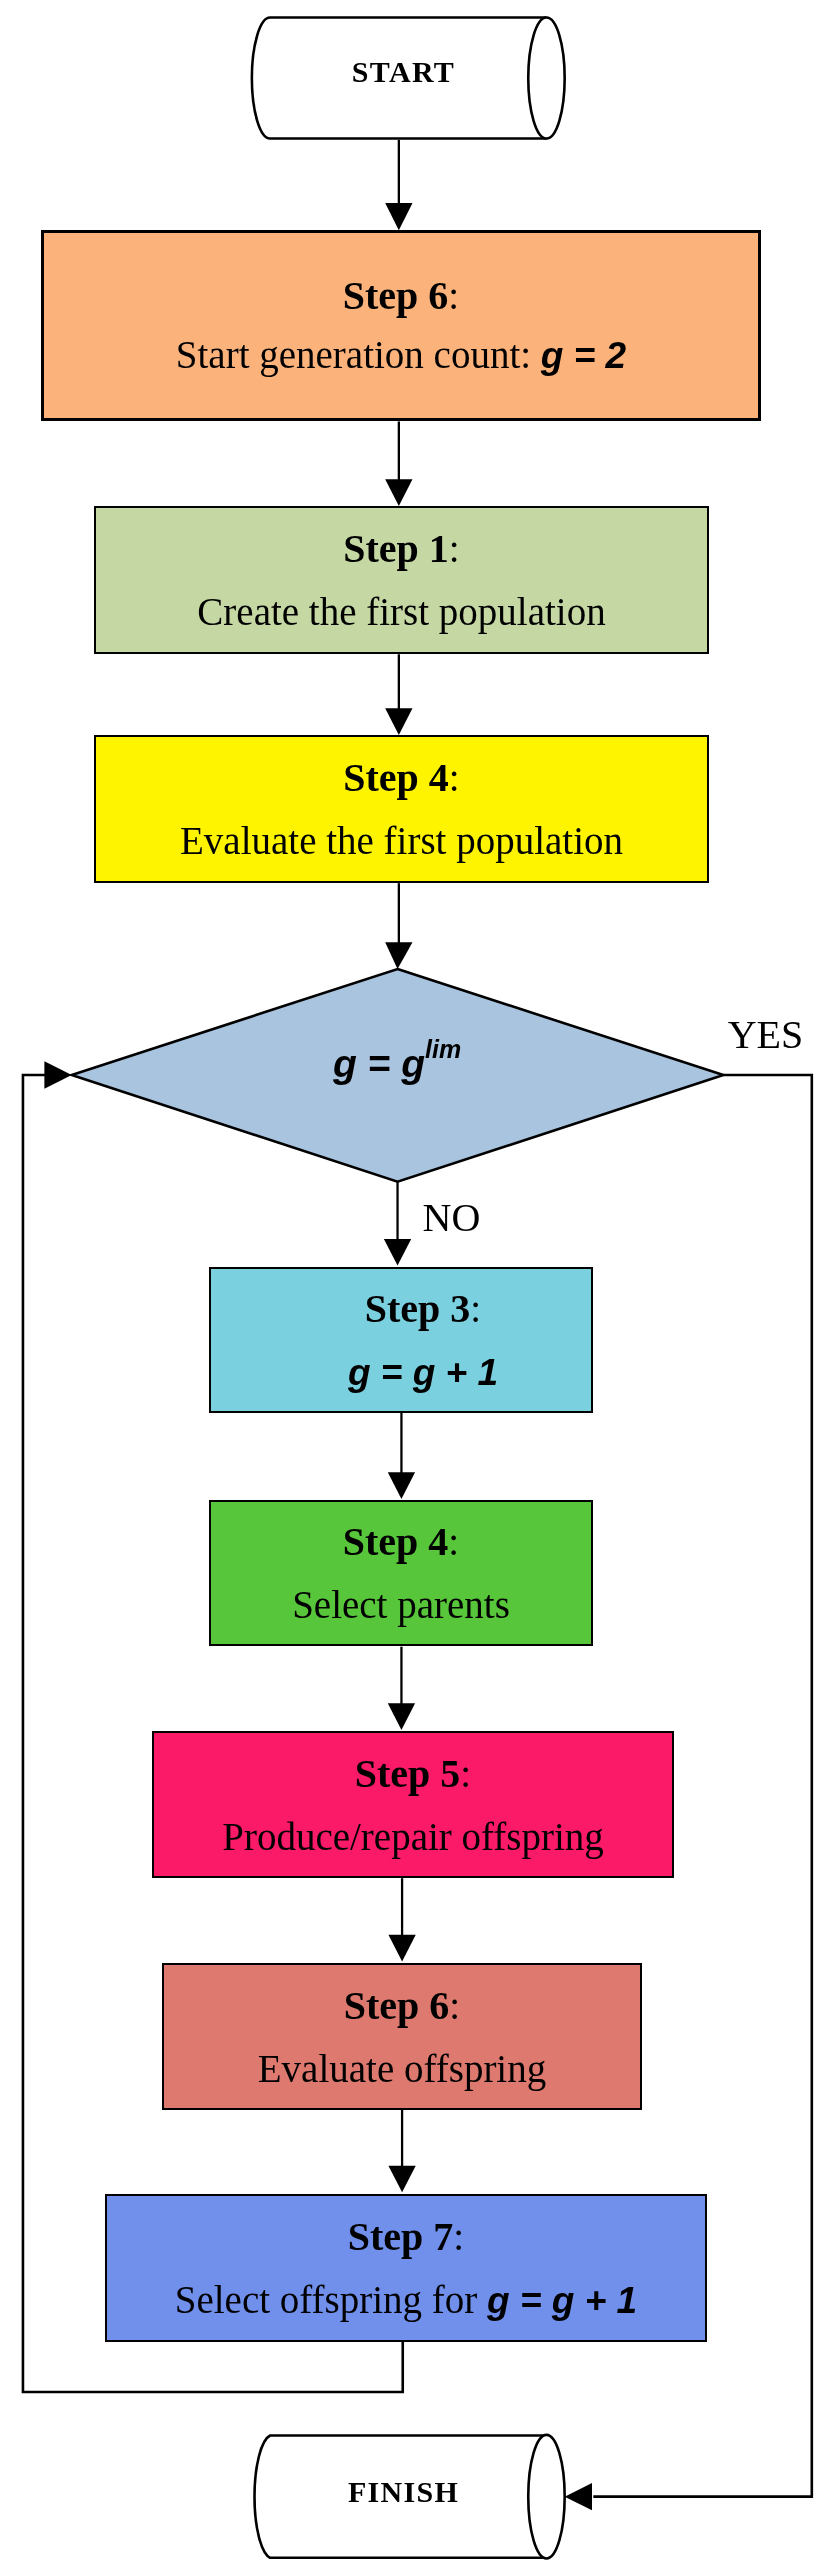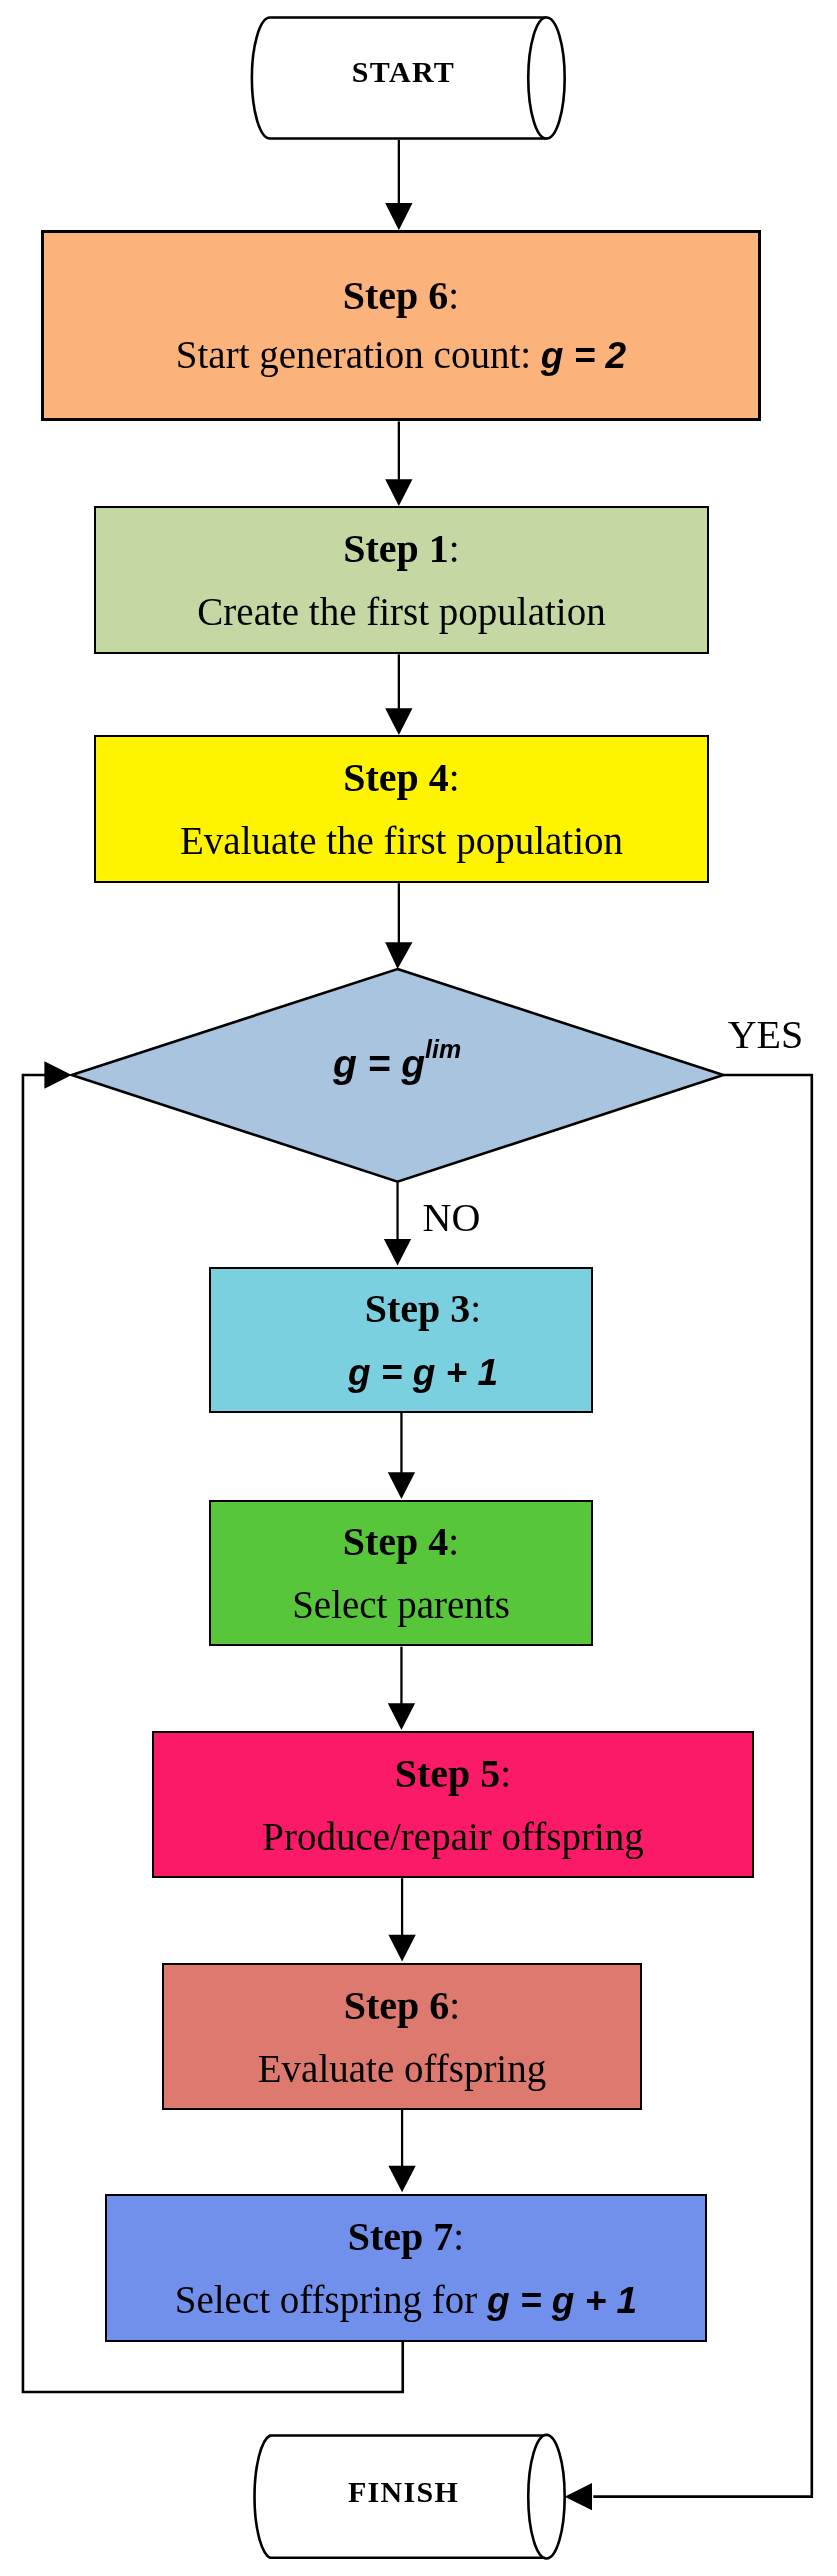--- a/index.html
+++ b/index.html
@@ -98,21 +98,21 @@
   <div class="box" style="left: 209px; top: 1267px; width: 384px; height: 146px; background-color: rgb(122, 208, 223); padding-left: 44px;">
     <div class="bline"><span class="t-bold">Step 3</span><span class="t-reg">:</span></div>
     <div class="bline"><span class="math">g = g + 1</span></div>
   </div>
 
   <div class="box" style="left: 209px; top: 1500px; width: 384px; height: 146px; background-color: rgb(88, 198, 58);">
     <div class="bline"><span class="t-bold">Step 4</span><span class="t-reg">:</span></div>
     <div class="bline"><span class="t-reg">Select parents</span></div>
   </div>
 
-  <div class="box" style="left: 152px; top: 1731px; width: 602px; height: 147px; background-color: rgb(250, 26, 104);">
+  <div class="box" style="left: 152px; top: 1731px; width: 522px; height: 147px; background-color: rgb(250, 26, 104);">
     <div class="bline"><span class="t-bold">Step 5</span><span class="t-reg">:</span></div>
     <div class="bline"><span class="t-reg">Produce/repair offspring</span></div>
   </div>
 
   <div class="box" style="left: 162px; top: 1963px; width: 480px; height: 147px; background-color: rgb(221, 121, 110);">
     <div class="bline"><span class="t-bold">Step 6</span><span class="t-reg">:</span></div>
     <div class="bline"><span class="t-reg">Evaluate offspring</span></div>
   </div>
 
   <div class="box" style="left: 105px; top: 2194px; width: 602px; height: 148px; background-color: rgb(112, 144, 236);">

